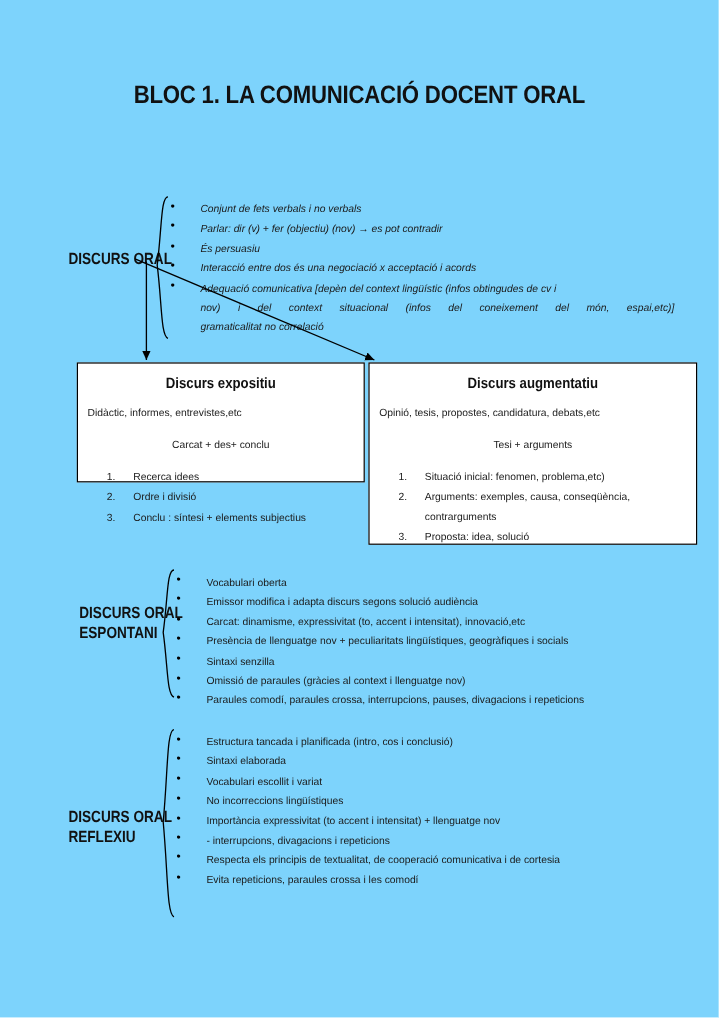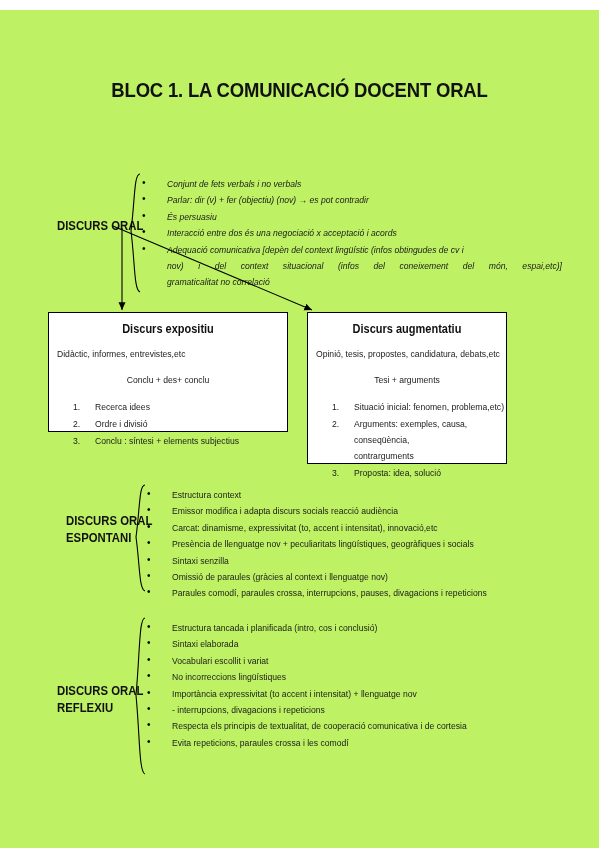--- a/index.html
+++ b/index.html
@@ -12,22 +12,21 @@
     height: 848px;
     position: relative;
     font-family: "Liberation Sans", sans-serif;
     color: #1a1a1a;
     overflow: hidden;
   }
 
   .page {
     position: absolute;
     inset: 0;
-    background: #bef264;
-    margin-top: 10px;
+    background: #7dd3fc;
   }
 
   
   .doc-title {
     position: absolute;
     left: 0;
     right: 0;
     top: 68px;
     text-align: center;
     font-family: "Liberation Sans Narrow", "Liberation Sans", sans-serif;
@@ -181,41 +180,41 @@
       <marker id="ah" markerWidth="9" markerHeight="9" refX="7" refY="3.2" orient="auto" markerUnits="strokeWidth">
         <path d="M0,0 L7,3.2 L0,6.4 z" fill="#000"></path>
       </marker>
     </defs>
 
     <line x1="122" y1="218" x2="122" y2="300" stroke="#000" stroke-width="1.1" marker-end="url(#ah)"></line>
 
     <line x1="113" y1="216" x2="312" y2="300" stroke="#000" stroke-width="1.1" marker-end="url(#ah)"></line>
   </svg>
 
-  <div class="box" style="left:48px; top:302px; width:240px; height:120px;">
+  <div class="box" style="left:64px; top:302px; width:240px; height:100px;">
     <div class="box-title">Discurs expositiu</div>
     <div class="box-sub">Didàctic, informes, entrevistes,etc</div>
-    <div class="box-mid">Conclu + des+ conclu</div>
+    <div class="box-mid">Carcat + des+ conclu</div>
     <ul class="box-ol">
       <li>
         <span class="num">1.</span>
         <span>Recerca idees</span>
       </li>
       <li>
         <span class="num">2.</span>
         <span>Ordre i divisió</span>
       </li>
       <li>
         <span class="num">3.</span>
         <span>Conclu : síntesi + elements subjectius</span>
       </li>
     </ul>
   </div>
 
-  <div class="box" style="left:307px; top:302px; width:200px; height:152px;">
+  <div class="box" style="left:307px; top:302px; width:274px; height:152px;">
     <div class="box-title">Discurs augmentatiu</div>
     <div class="box-sub">Opinió, tesis, propostes, candidatura, debats,etc</div>
     <div class="box-mid">Tesi +  arguments</div>
     <ul class="box-ol">
       <li>
         <span class="num">1.</span>
         <span>Situació inicial: fenomen, problema,etc)</span>
       </li>
       <li>
         <span class="num">2.</span>
@@ -235,24 +234,24 @@
     <span>DISCURS ORAL</span><br>
     <span>ESPONTANI</span>
   </div>
 
   <svg class="brace" style="left:133px; top:474px;" width="14" height="108" viewBox="0 0 14 108">
     <path d="M12 1 C6 1 7 24 3 53 C7 82 6 105 12 107" fill="none" stroke="#000" stroke-width="1.1"></path>
   </svg>
 
   <div class="bullets" style="left:147px; top:477px; width:430px;">
     <div class="row">
-      <span class="txt">Estructura context</span>
-    </div>
-    <div class="row">
-      <span class="txt">Emissor modifica i adapta discurs socials reacció audiència</span>
+      <span class="txt">Vocabulari oberta</span>
+    </div>
+    <div class="row">
+      <span class="txt">Emissor modifica i adapta discurs segons solució audiència</span>
     </div>
     <div class="row">
       <span class="txt">Carcat: dinamisme, expressivitat (to, accent i intensitat), innovació,etc</span>
     </div>
     <div class="row">
       <span class="txt">Presència de llenguatge nov + peculiaritats lingüístiques, geogràfiques i socials</span>
     </div>
     <div class="row">
       <span class="txt">Sintaxi senzilla</span>
     </div>

